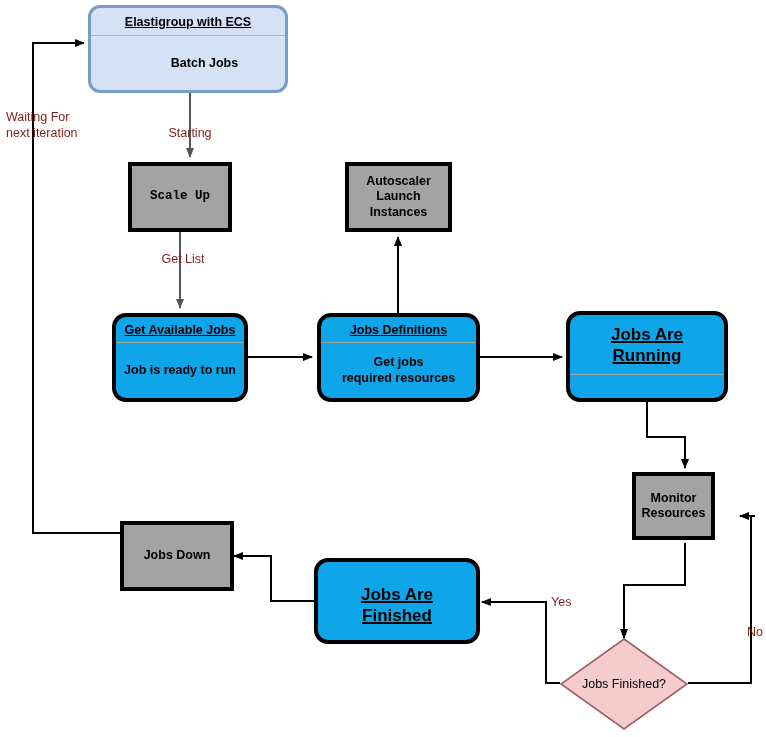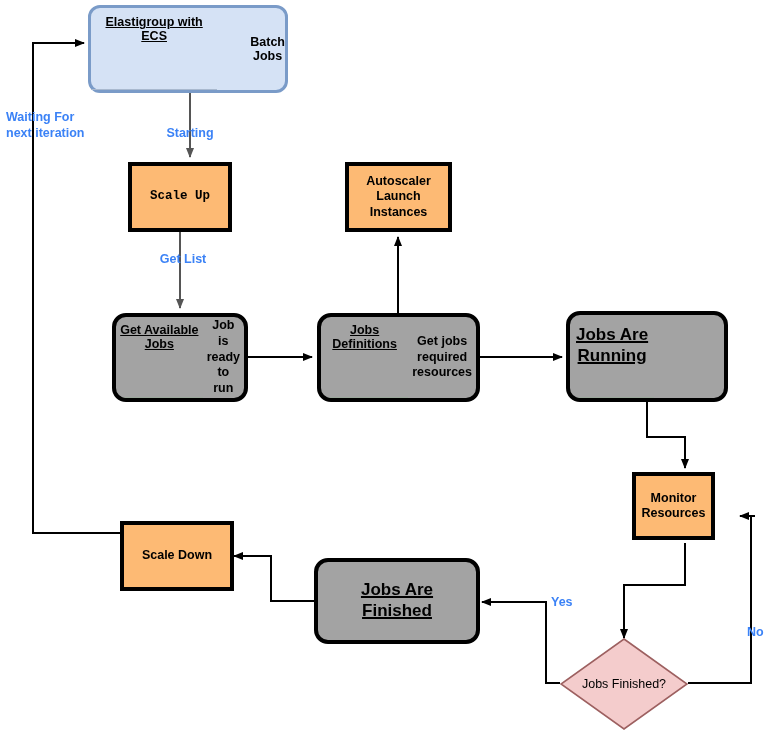--- a/index.html
+++ b/index.html
@@ -23,21 +23,21 @@
     left: 0;
     top: 0;
     width: 766px;
     height: 737px;
     pointer-events: none;
   }
   .node {
     position: absolute;
     box-sizing: border-box;
     display: flex;
-    flex-direction: row;
+    flex-direction: column;
     align-items: stretch;
     justify-content: center;
   }
   
   .node-group {
     background: #d5e2f5;
     border: 3px solid #7a9bc8;
     border-radius: 12px;
   }
   .node-group .title {
@@ -55,37 +55,37 @@
     align-items: center;
     justify-content: center;
     font-weight: bold;
     font-size: 12.5px;
     color: #000;
     text-align: center;
     padding-left: 33px;
   }
   
   .node-yellow {
-    background: #fdba74;
+    background: #a3a3a3;
     border: 4px solid #000000;
     align-items: center;
     justify-content: center;
     text-align: center;
     font-weight: bold;
     font-size: 12.5px;
     line-height: 1.22;
     color: #000;
   }
   .node-yellow .body {
     width: 100%;
     text-align: center;
   }
   
   .node-green {
-    background: #a3a3a3;
+    background: #0ea5e9;
     border: 4px solid #000000;
     border-radius: 14px;
     overflow: hidden;
   }
   .node-green .title {
     text-align: center;
     font-weight: bold;
     font-size: 12.5px;
     color: #000;
     text-decoration: underline;
@@ -137,24 +137,23 @@
     align-items: center;
     justify-content: center;
     font-size: 12.5px;
     color: #000;
     text-align: center;
   }
   
   .edge-label {
     position: absolute;
     font-size: 12.5px;
-    color: #3b82f6;
+    color: #7f1d1d;
     white-space: pre;
     line-height: 1.25;
-    font-weight: bold;
   }
   .edge-label.center { text-align: center; }
 </style>
 </head>
 <body>
 
 <div id="canvas">
 
   <svg class="edges" viewBox="0 0 766 737" xmlns="http://www.w3.org/2000/svg">
     <defs>
@@ -270,21 +269,21 @@
     </svg>
     <div class="diamond-label">Jobs Finished?</div>
   </div>
 
   <div class="node node-green big noborderline" style="left:314px; top:558px; width:166px; height:86px;">
     <div class="title" style="white-space:pre-line; text-decoration-thickness:2px; padding-top:18px;">Jobs Are
 Finished</div>
   </div>
 
   <div class="node node-yellow" style="left:120px; top:521px; width:114px; height:70px;">
-    <div class="body">Scale Down</div>
+    <div class="body">Jobs Down</div>
   </div>
 
   <div class="edge-label center" style="left:155px; top:126px; width:70px;">Starting</div>
 
   <div class="edge-label center" style="left:148px; top:252px; width:70px;">Get List</div>
 
   <div class="edge-label" style="left:551px; top:595px;">Yes</div>
 
   <div class="edge-label" style="left:747px; top:625px;">No</div>
 

